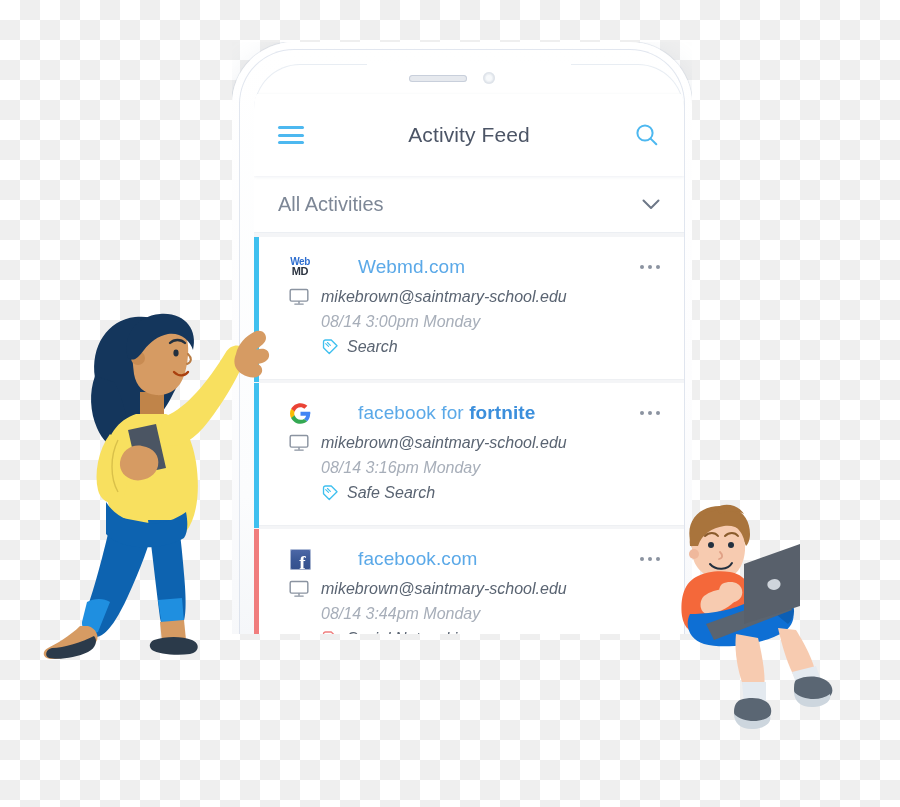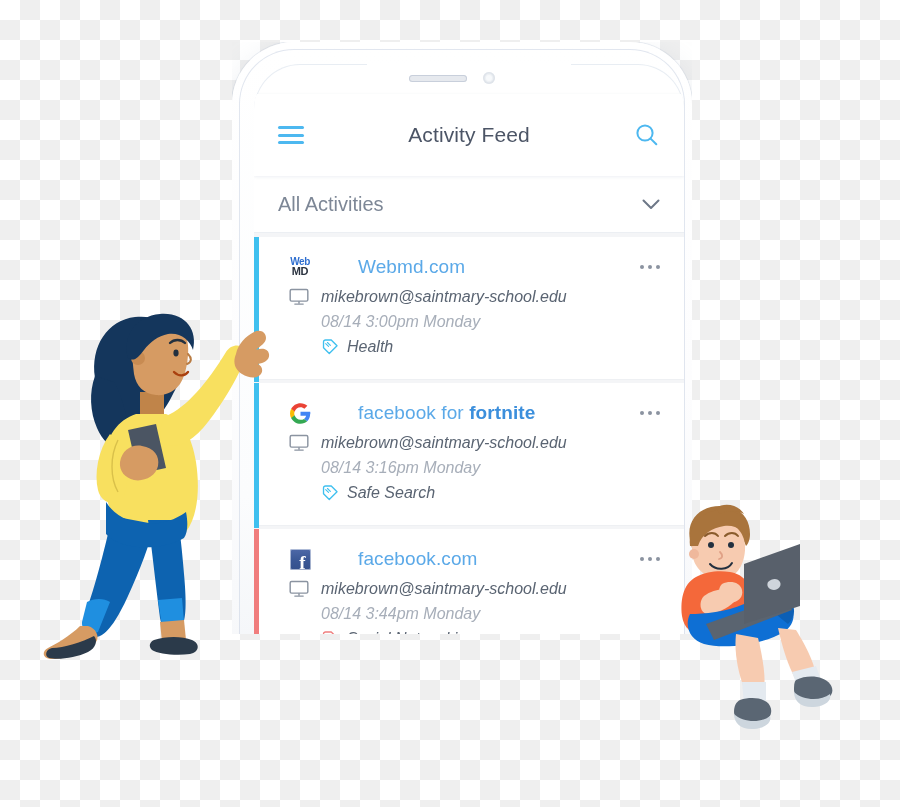--- a/index.html
+++ b/index.html
@@ -385,21 +385,21 @@
                   <span class="row-text muted">08/14 3:00pm Monday</span>
                 </div>
                 <div class="card-row">
                   <span class="row-icon spacer"></span>
                   <span style="display:inline-flex;align-items:center;">
                     <svg width="18" height="18" viewBox="0 0 20 20" style="margin-right:8px;">
                       <path d="M11.4 2.2 L17.8 8.6 L9.2 17.2 L2.8 10.8 L2.8 4.4 A2.2 2.2 0 0 1 5 2.2 Z" fill="none" stroke="#3FC0EF" stroke-width="1.5" stroke-linejoin="round"></path>
                       <line x1="5.2" y1="6.2" x2="8.4" y2="9.4" stroke="#3FC0EF" stroke-width="1.2" stroke-linecap="round"></line>
                       <line x1="7.2" y1="5.0" x2="10.4" y2="8.2" stroke="#3FC0EF" stroke-width="1.2" stroke-linecap="round"></line>
                     </svg>
-                    <span class="row-text tag">Health</span>
+                    <span class="row-text tag">Search</span>
                   </span>
                 </div>
               </div>
 
               <div class="card">
                 <div class="bar bar-blue"></div>
                 <div class="card-head">
                   <div class="site-icon">
                     <svg width="21" height="21" viewBox="0 0 48 48">
                       <path fill="#EA4335" d="M24 9.5c3.5 0 6.6 1.2 9 3.6l6.7-6.7C35.6 2.6 30.2.5 24 .5 14.6.5 6.5 5.9 2.6 13.7l7.9 6.1C12.4 14 17.7 9.5 24 9.5z"></path>

